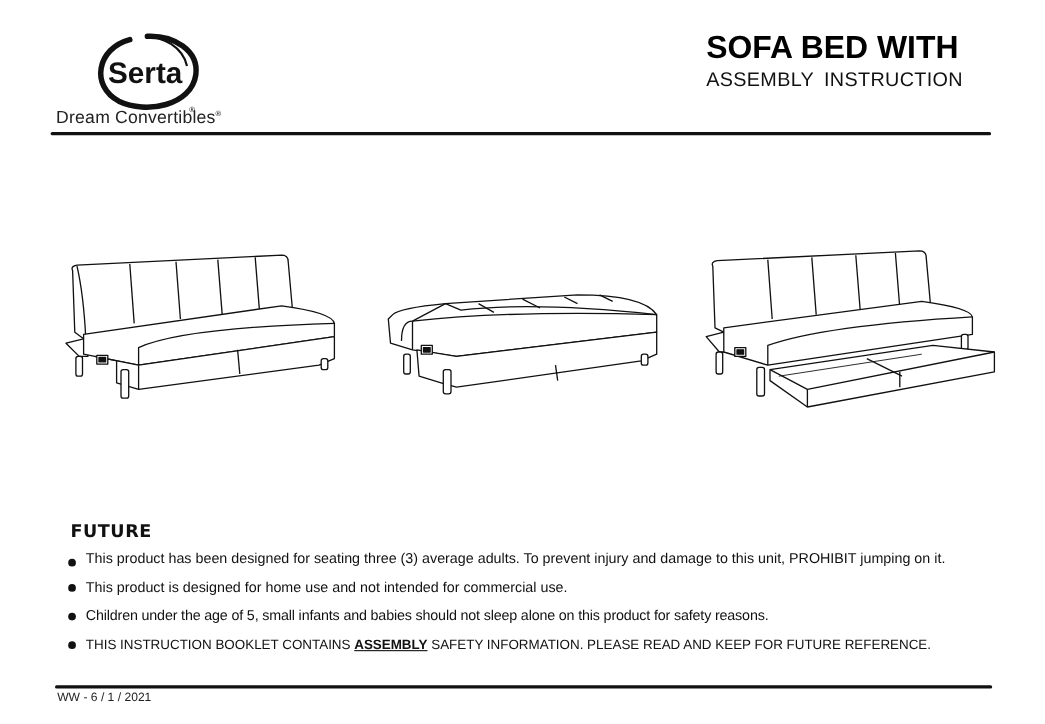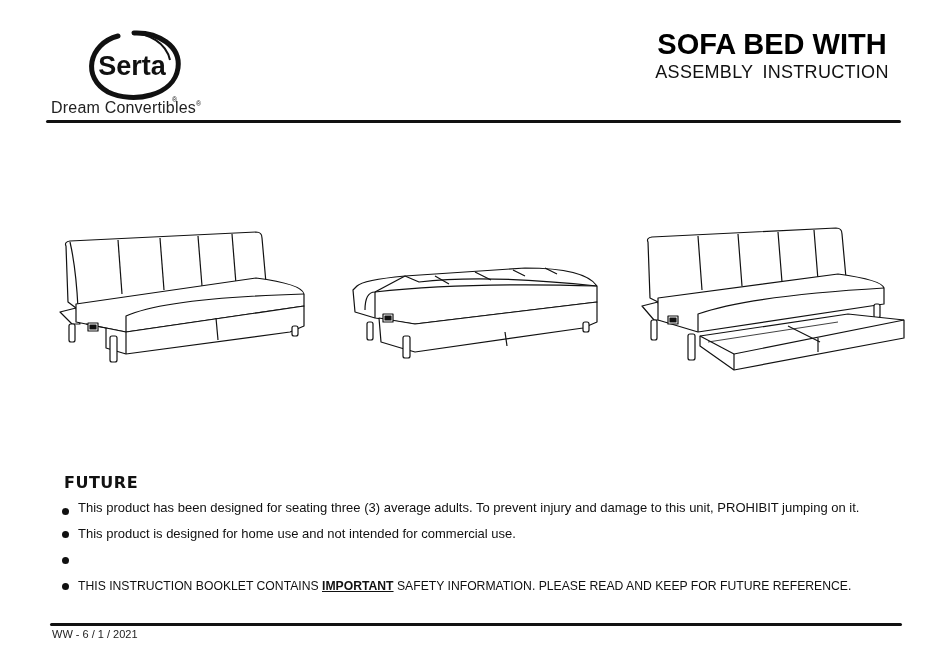--- a/index.html
+++ b/index.html
@@ -3,21 +3,21 @@
 <meta charset="utf-8">
 <style>
   html, body { margin: 0; padding: 0; background: #ffffff; }
   body { width: 950px; height: 658px; position: relative; overflow: hidden; font-family: "Liberation Sans", sans-serif; color: #111; }
 
   .logo { position: absolute; left: 50px; top: 22px; width: 170px; height: 110px; text-align: right; }
   .logo svg { position: absolute; left: 28px; top: 4px; }
   .brand-sub { position: absolute; left: 51px; top: 99px; font-family: "Liberation Sans", sans-serif; font-size: 16px; font-weight: 300; letter-spacing: 0.2px; color: #222; }
   .brand-sub sup { font-size: 7px; vertical-align: 7px; }
 
-  .title-block { position: absolute; right: 48px; top: 30px; text-align: center; width: 260px; }
+  .title-block { position: absolute; right: 48px; top: 30px; text-align: left; width: 260px; }
   .title-1, .title-2 { font-family: "Liberation Sans", sans-serif; font-weight: bold; font-size: 29px; line-height: 28px; color: #000; }
   .title-sub { font-size: 18px; line-height: 22px; margin-top: 3px; color: #111; letter-spacing: 0.3px; word-spacing: 4px; }
 
   .rule-top { position: absolute; left: 46px; top: 120px; width: 855px; height: 3px; background: #111; border-radius: 2px; }
   .rule-bottom { position: absolute; left: 50px; top: 623px; width: 852px; height: 3px; background: #111; border-radius: 2px; }
 
   .illus { position: absolute; }
   .illus svg { display: block; }
 
   .warning-title { position: absolute; left: 64px; top: 473px; font-weight: bold; font-size: 16px; letter-spacing: 0.5px; font-family: "DejaVu Sans", sans-serif; }
@@ -134,21 +134,22 @@
   <div class="bullet first">
     <span class="dot"></span>
     <span>This product has been designed for seating three (3) average adults. To prevent injury and damage to this unit, PROHIBIT jumping on it.</span>
   </div>
   <div class="bullet">
     <span class="dot"></span>
     <span>This product is designed for home use and not intended for commercial use.</span>
   </div>
   <div class="bullet">
     <span class="dot"></span>
+    <span style="letter-spacing:-0.15px">Children under the age of 5, small infants and babies should not sleep alone on this product for safety reasons.</span>
   </div>
   <div class="bullet last">
     <span class="dot"></span>
-    <span>THIS INSTRUCTION BOOKLET CONTAINS </span><span class="imp">IMPORTANT</span><span> SAFETY INFORMATION. PLEASE READ AND KEEP FOR FUTURE REFERENCE.</span>
+    <span>THIS INSTRUCTION BOOKLET CONTAINS </span><span class="imp">ASSEMBLY</span><span> SAFETY INFORMATION. PLEASE READ AND KEEP FOR FUTURE REFERENCE.</span>
   </div>
 </div>
 
 <div class="rule-bottom"></div>
 <div class="footer-code">WW - 6 / 1 / 2021</div>
 
 </body></html>

